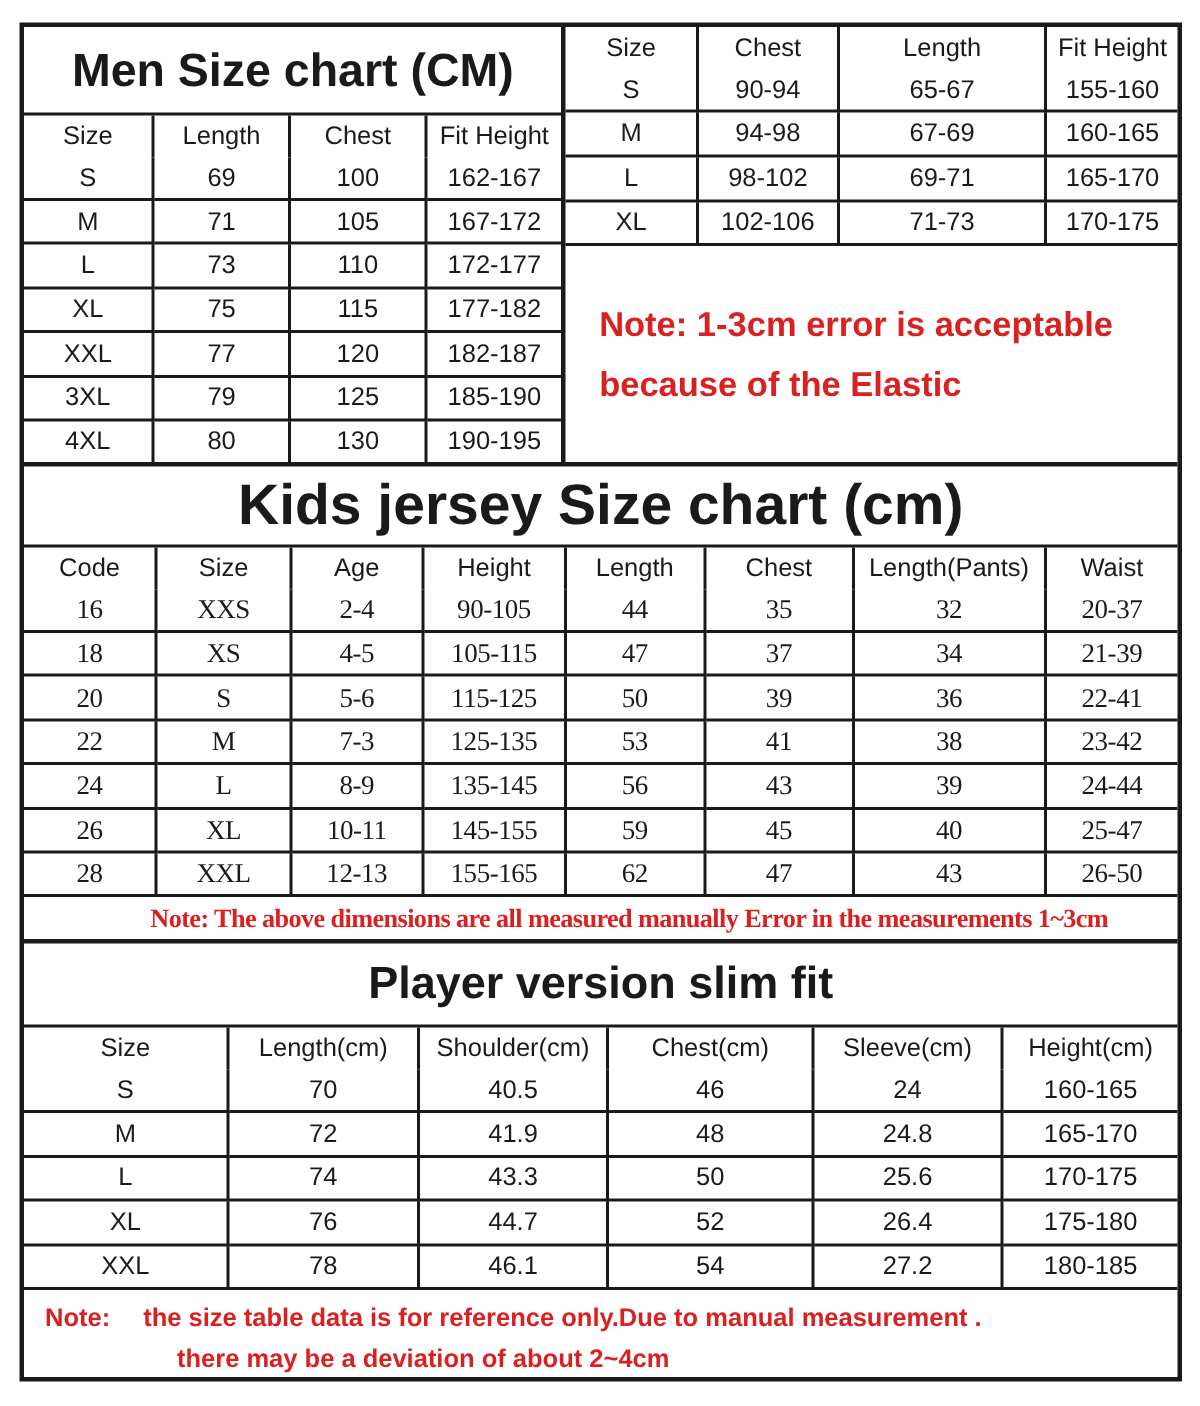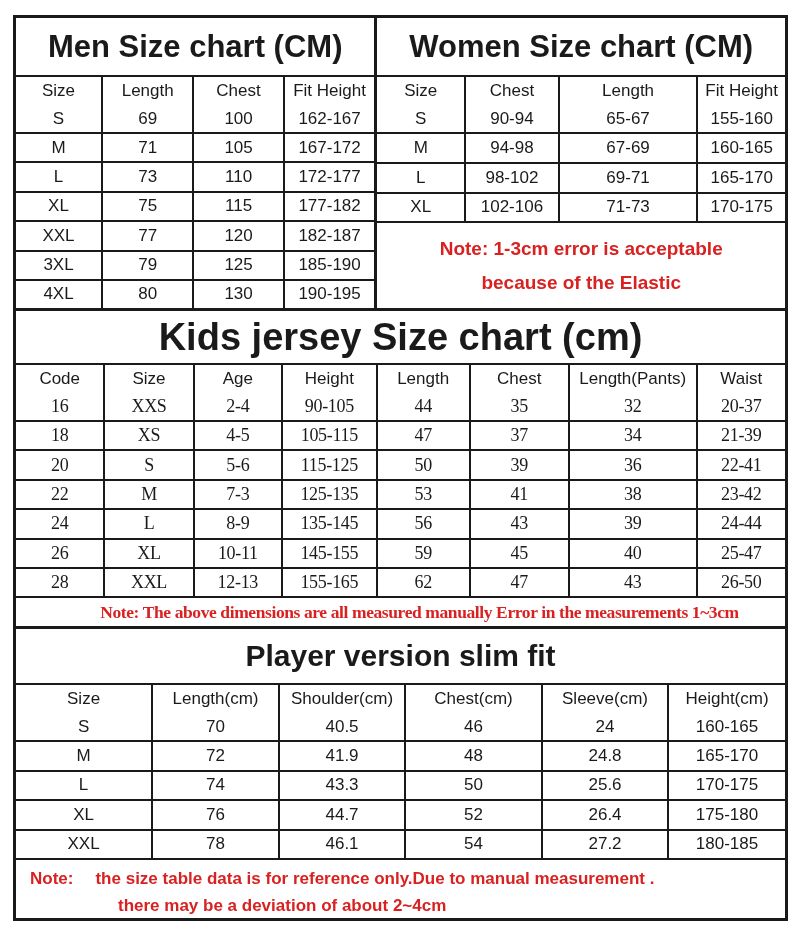--- a/index.html
+++ b/index.html
@@ -42,23 +42,23 @@
   }
   
   .top-section{height:293px;flex:none;display:flex;border-bottom:var(--thick);}
   .men-side{width:47%;flex:none;border-right:var(--thick);display:flex;flex-direction:column;}
   .women-side{flex:1;display:flex;flex-direction:column;}
   .men-side .section-title,.women-side .section-title{height:59px;font-size:31px;text-align:center;}
   .men-grid{flex:1;height:100%;}
   .women-grid{height:144px;flex:none;}
   .women-note{
     flex:1;border-top:var(--line);
-    display:flex;align-items:center;justify-content:center;text-align:center;
-    color:var(--red);font-weight:bold;font-size:19px;line-height:1.75;
-    padding:0 33px;
+    display:flex;align-items:center;justify-content:center;text-align:left;
+    color:var(--red);font-weight:bold;font-size:23px;line-height:1.75;
+    padding:0 22px;
   }
   
   .kids-section{height:318px;flex:none;display:flex;flex-direction:column;border-bottom:var(--thick);}
   .kids-section .section-title{height:54px;font-size:38px;}
   .kids-grid{flex:1;}
   .kids-grid tbody td{font-family:"Liberation Serif",serif;font-size:18px;letter-spacing:-0.3px;}
   .kids-note{
     height:30px;flex:none;border-top:var(--line);
     display:flex;align-items:center;justify-content:center;
     color:var(--red);font-weight:bold;font-size:17.5px;
@@ -141,21 +141,20 @@
               <td>4XL</td>
               <td>80</td>
               <td>130</td>
               <td>190-195</td>
             </tr>
           </tbody>
       </table>
     </div>
 
     <div class="women-side">
-      <div class="section-title">Women Size chart (CM)</div>
       <table class="grid women-grid">
         <colgroup>
           <col style="width:21.5%">
             <col style="width:23%">
           <col style="width:34%">
             <col style="width:21.5%">
         </colgroup>
         <thead>
           <tr>
               <th>Size</th>

